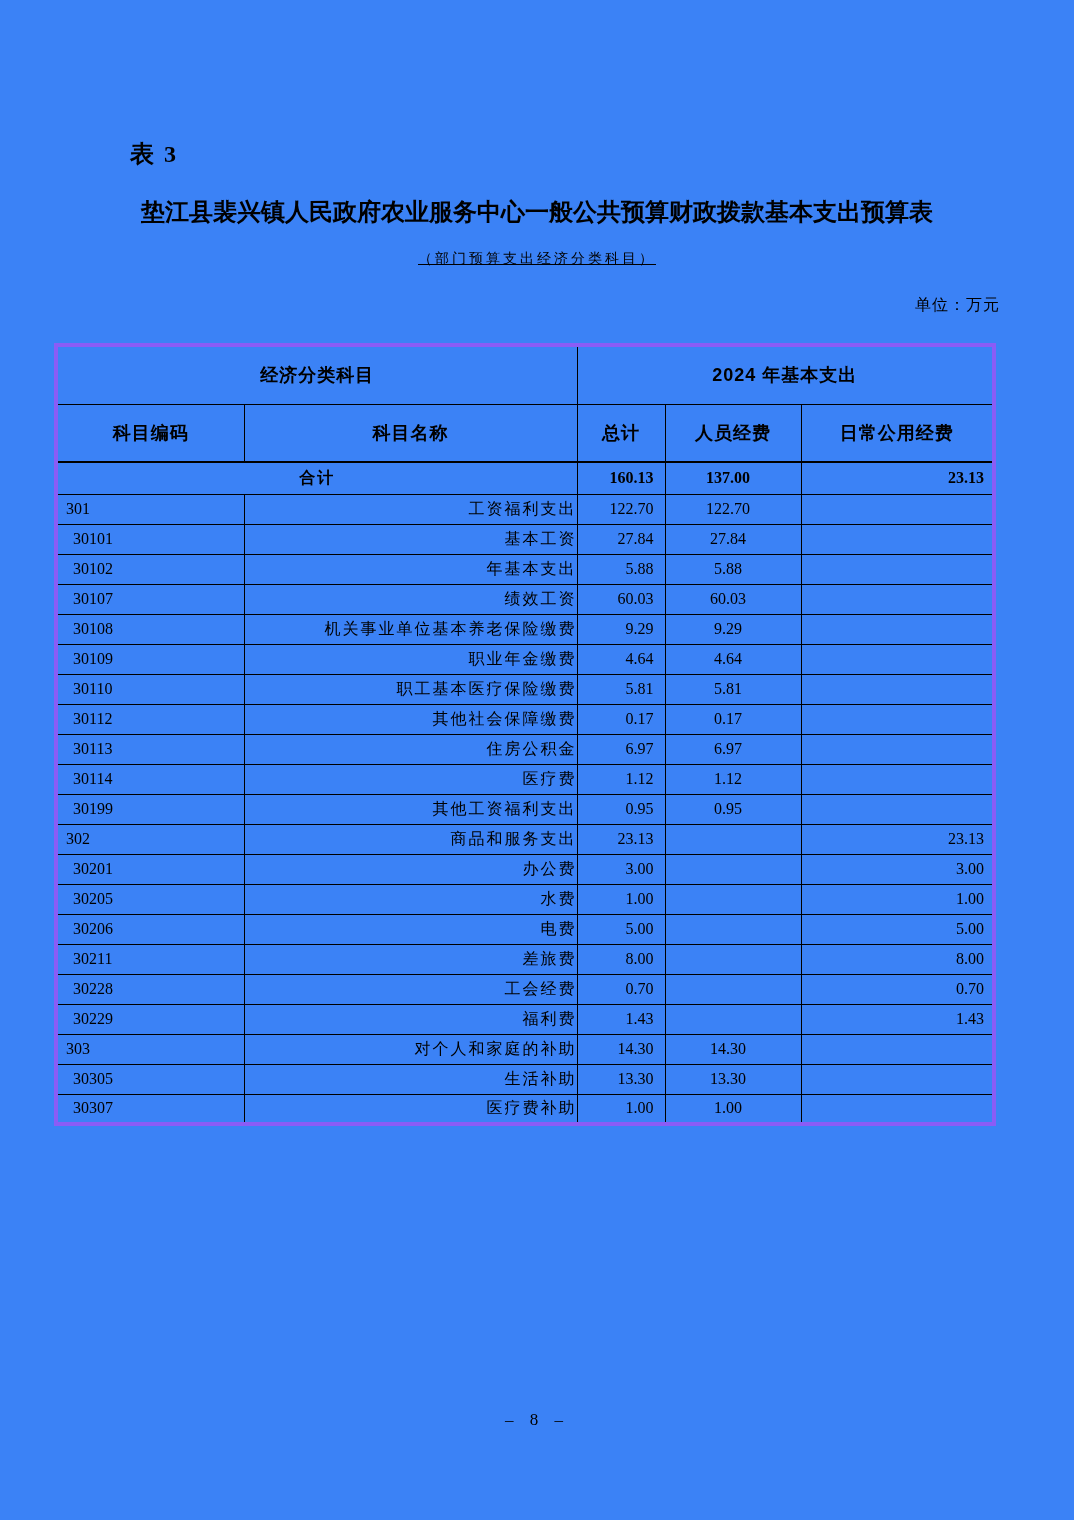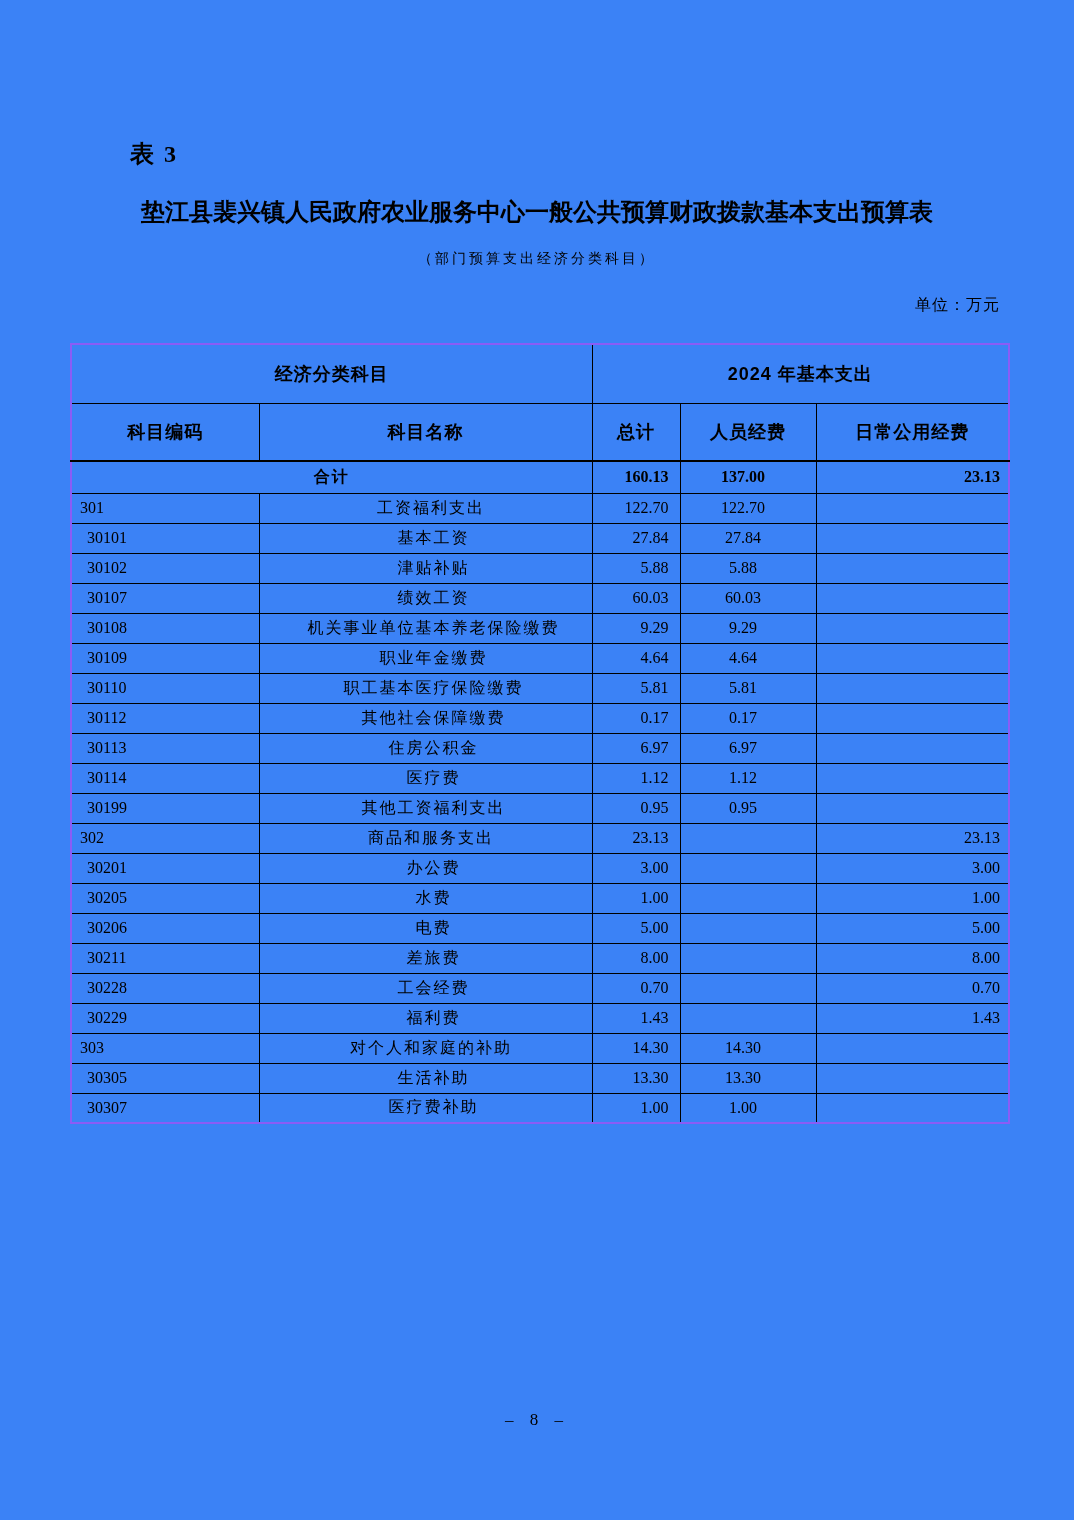--- a/index.html
+++ b/index.html
@@ -36,38 +36,39 @@
   }
 
   .doc-subtitle {
     position: absolute;
     left: 0;
     top: 250px;
     width: 100%;
     text-align: center;
     font-size: 14px;
     letter-spacing: 3px;
+    text-decoration: underline;
   }
 
   .unit-note {
     position: absolute;
     right: 74px;
     top: 295px;
     font-size: 16px;
     letter-spacing: 1px;
   }
 
   table.budget-table {
     position: absolute;
-    left: 70px;
+    left: 54px;
     top: 343px;
     width: 938px;
     border-collapse: collapse;
     table-layout: fixed;
-    border: 2px solid #8b5cf6;
+    border: 4px solid #8b5cf6;
   }
 
   .budget-table th, .budget-table td {
     border: 1px solid #000;
     vertical-align: middle;
     overflow: hidden;
     white-space: nowrap;
   }
 
   .budget-table thead th {
@@ -80,21 +81,21 @@
 
   tr.group-row th { height: 59px; }
   tr.col-row th { height: 58px; border-bottom: 2px solid #000; }
 
   tr.total-row td { height: 32px; font-weight: bold; font-size: 16px; margin-top: 44px; }
   tr.total-row .c-label { text-align: center; letter-spacing: 2px; }
 
   tr.data-row td { height: 30px; font-size: 16px; }
 
   td.c-code { padding-left: 8px; text-align: left; }
-  td.c-name { padding-left: 11px; text-align: center; letter-spacing: 2px; }
+  td.c-name { padding-left: 11px; text-align: right; letter-spacing: 2px; }
   tr.child td.c-code { padding-left: 15px; }
   tr.child td.c-name { padding-left: 16px; }
 
   td.num { text-align: right; }
   td.c-total { padding-right: 11px; padding-left: 14px; }
   td.c-personnel { padding-right: 10px; text-align: center; }
   td.c-daily { padding-right: 8px; }
 
   .page-number {
     position: absolute;
@@ -157,21 +158,21 @@
         </tr>
         <tr class="data-row child">
           <td class="c-code">30101</td>
           <td class="c-name">基本工资</td>
           <td class="num c-total">27.84</td>
           <td class="num c-personnel">27.84</td>
           <td class="num c-daily"></td>
         </tr>
         <tr class="data-row child">
           <td class="c-code">30102</td>
-          <td class="c-name">津贴补贴</td>
+          <td class="c-name">年基本支出</td>
           <td class="num c-total">5.88</td>
           <td class="num c-personnel">5.88</td>
           <td class="num c-daily"></td>
         </tr>
         <tr class="data-row child">
           <td class="c-code">30107</td>
           <td class="c-name">绩效工资</td>
           <td class="num c-total">60.03</td>
           <td class="num c-personnel">60.03</td>
           <td class="num c-daily"></td>

